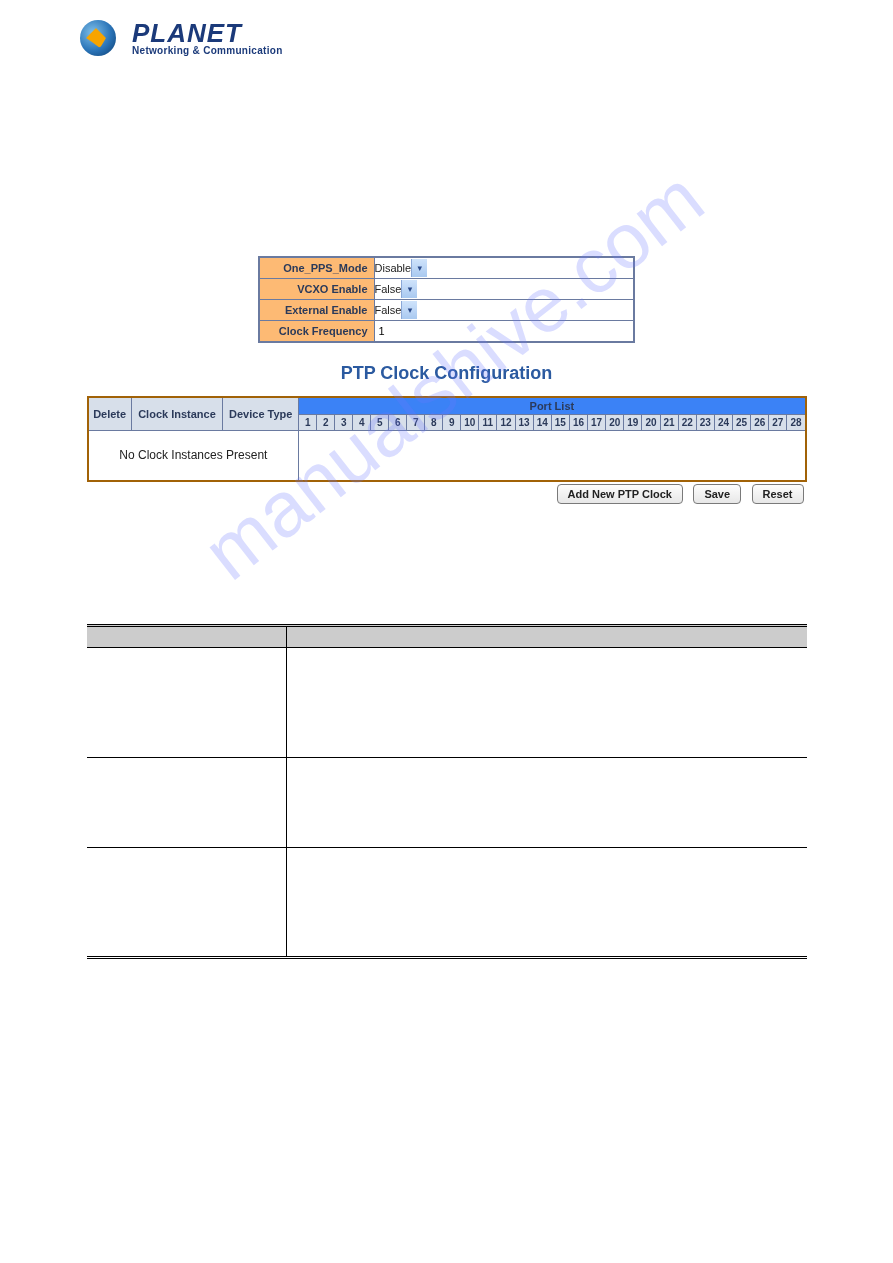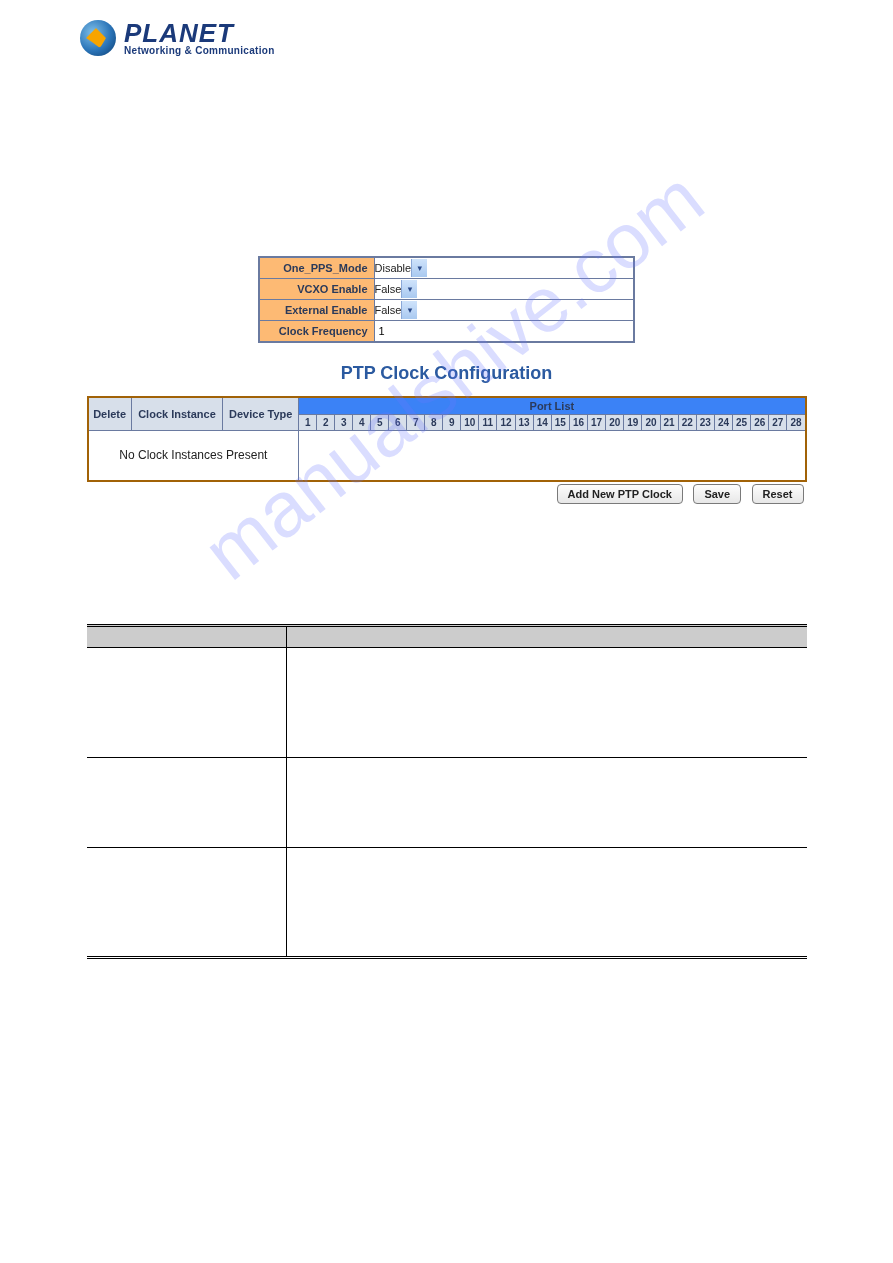--- a/index.html
+++ b/index.html
@@ -8,21 +8,21 @@
     background: #fff;
     width: 893px;
     margin: 0 auto;
     position: relative;
     padding: 20px 0;
   }
   .logo-wrap {
     display: flex;
     align-items: center;
     margin: 0 8px 0 80px;
-    gap: 8px;
+    gap: 16px;
   }
   .logo-icon {
     width: 36px;
     height: 36px;
     border-radius: 50%;
     background: radial-gradient(circle at 35% 35%, #7fbfe8 0%, #2a74b8 55%, #0a3a6b 100%);
     position: relative;
     overflow: hidden;
   }
   .logo-icon::after{

